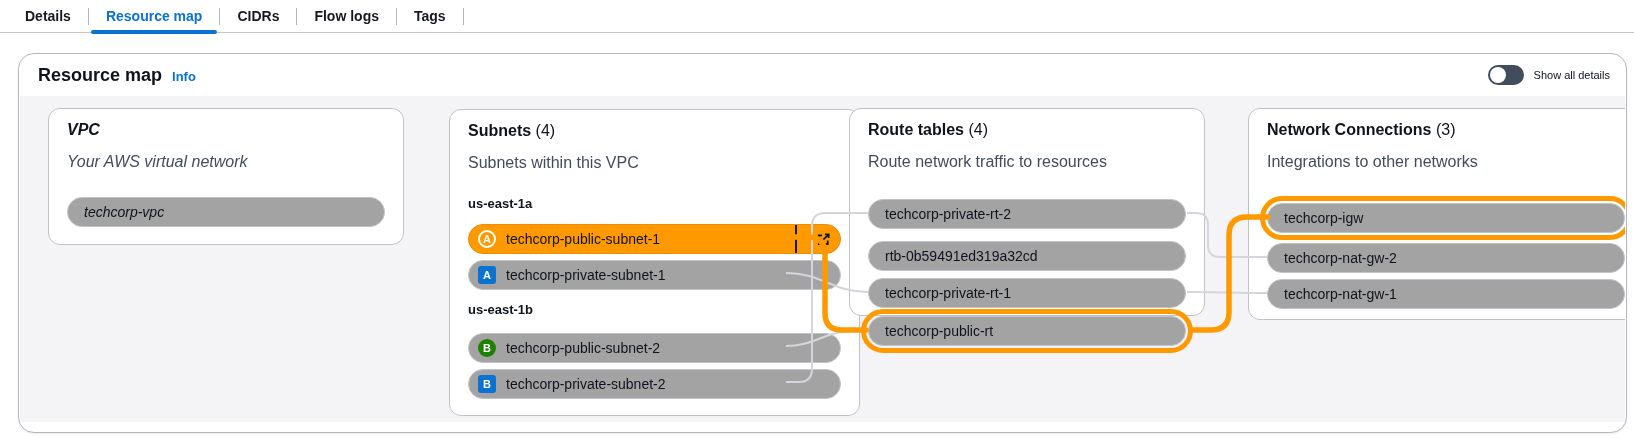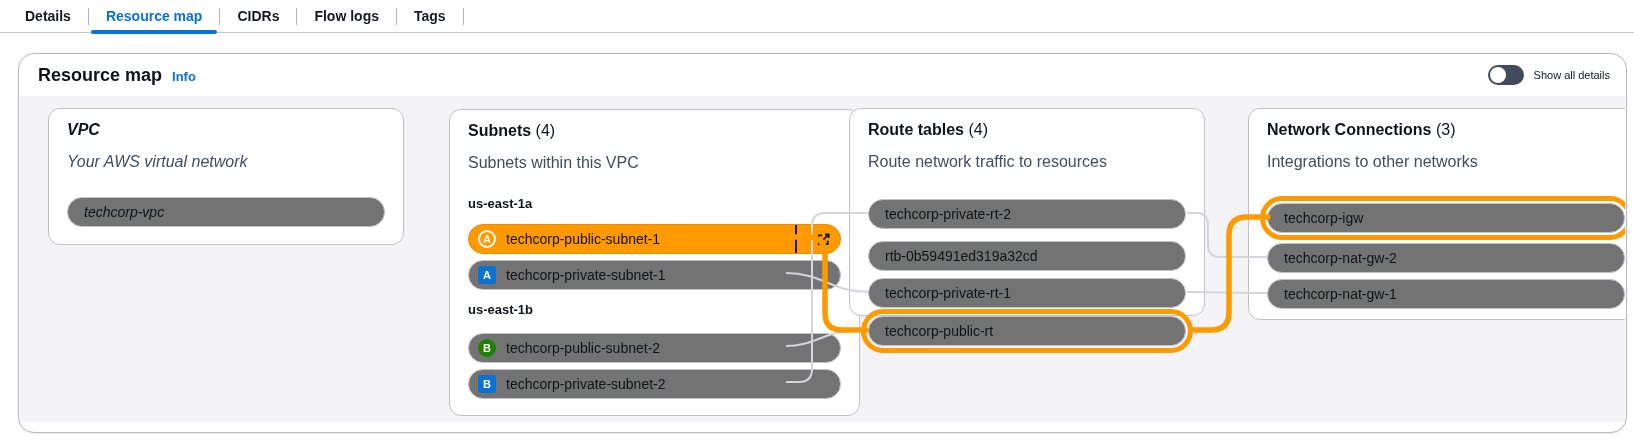--- a/index.html
+++ b/index.html
@@ -65,21 +65,21 @@
   .card{
     position:absolute;background:#fff;border:1px solid var(--card-border);border-radius:12px;
   }
   .card-title{position:absolute;top:12px;left:18px;font-size:16px;font-weight:700;white-space:nowrap;}
   .card-title .count{font-weight:400;}
   .card-sub{position:absolute;top:44px;left:18px;font-size:16px;color:var(--sub);white-space:nowrap;text-align:right;}
   .group-label{position:absolute;left:18px;font-size:13px;font-weight:700;color:var(--ink);}
 
   .pill{
     position:absolute;left:18px;right:18px;height:30px;
-    background:#737373;border:1px solid #c2c2ca;border-radius:15px;
+    background:#a3a3a3;border:1px solid #c2c2ca;border-radius:15px;
     display:flex;align-items:center;padding-left:16px;
     font-size:14px;color:var(--ink);cursor:pointer;white-space:nowrap;
   }
   .pill.subnet{padding-left:9px;gap:10px;}
   .pill.hl{outline:5px solid var(--orange);outline-offset:2px;}
   .pill.sel-subnet{background:var(--orange);border-color:#f08c00;padding-right:0;}
   .pill .grow{flex:1;}
   .pill .sep{width:2px;align-self:stretch;background:#16191f;}
   .pill .linkbox{width:33px;display:flex;align-items:center;justify-content:center;align-self:stretch;cursor:pointer;}
 

